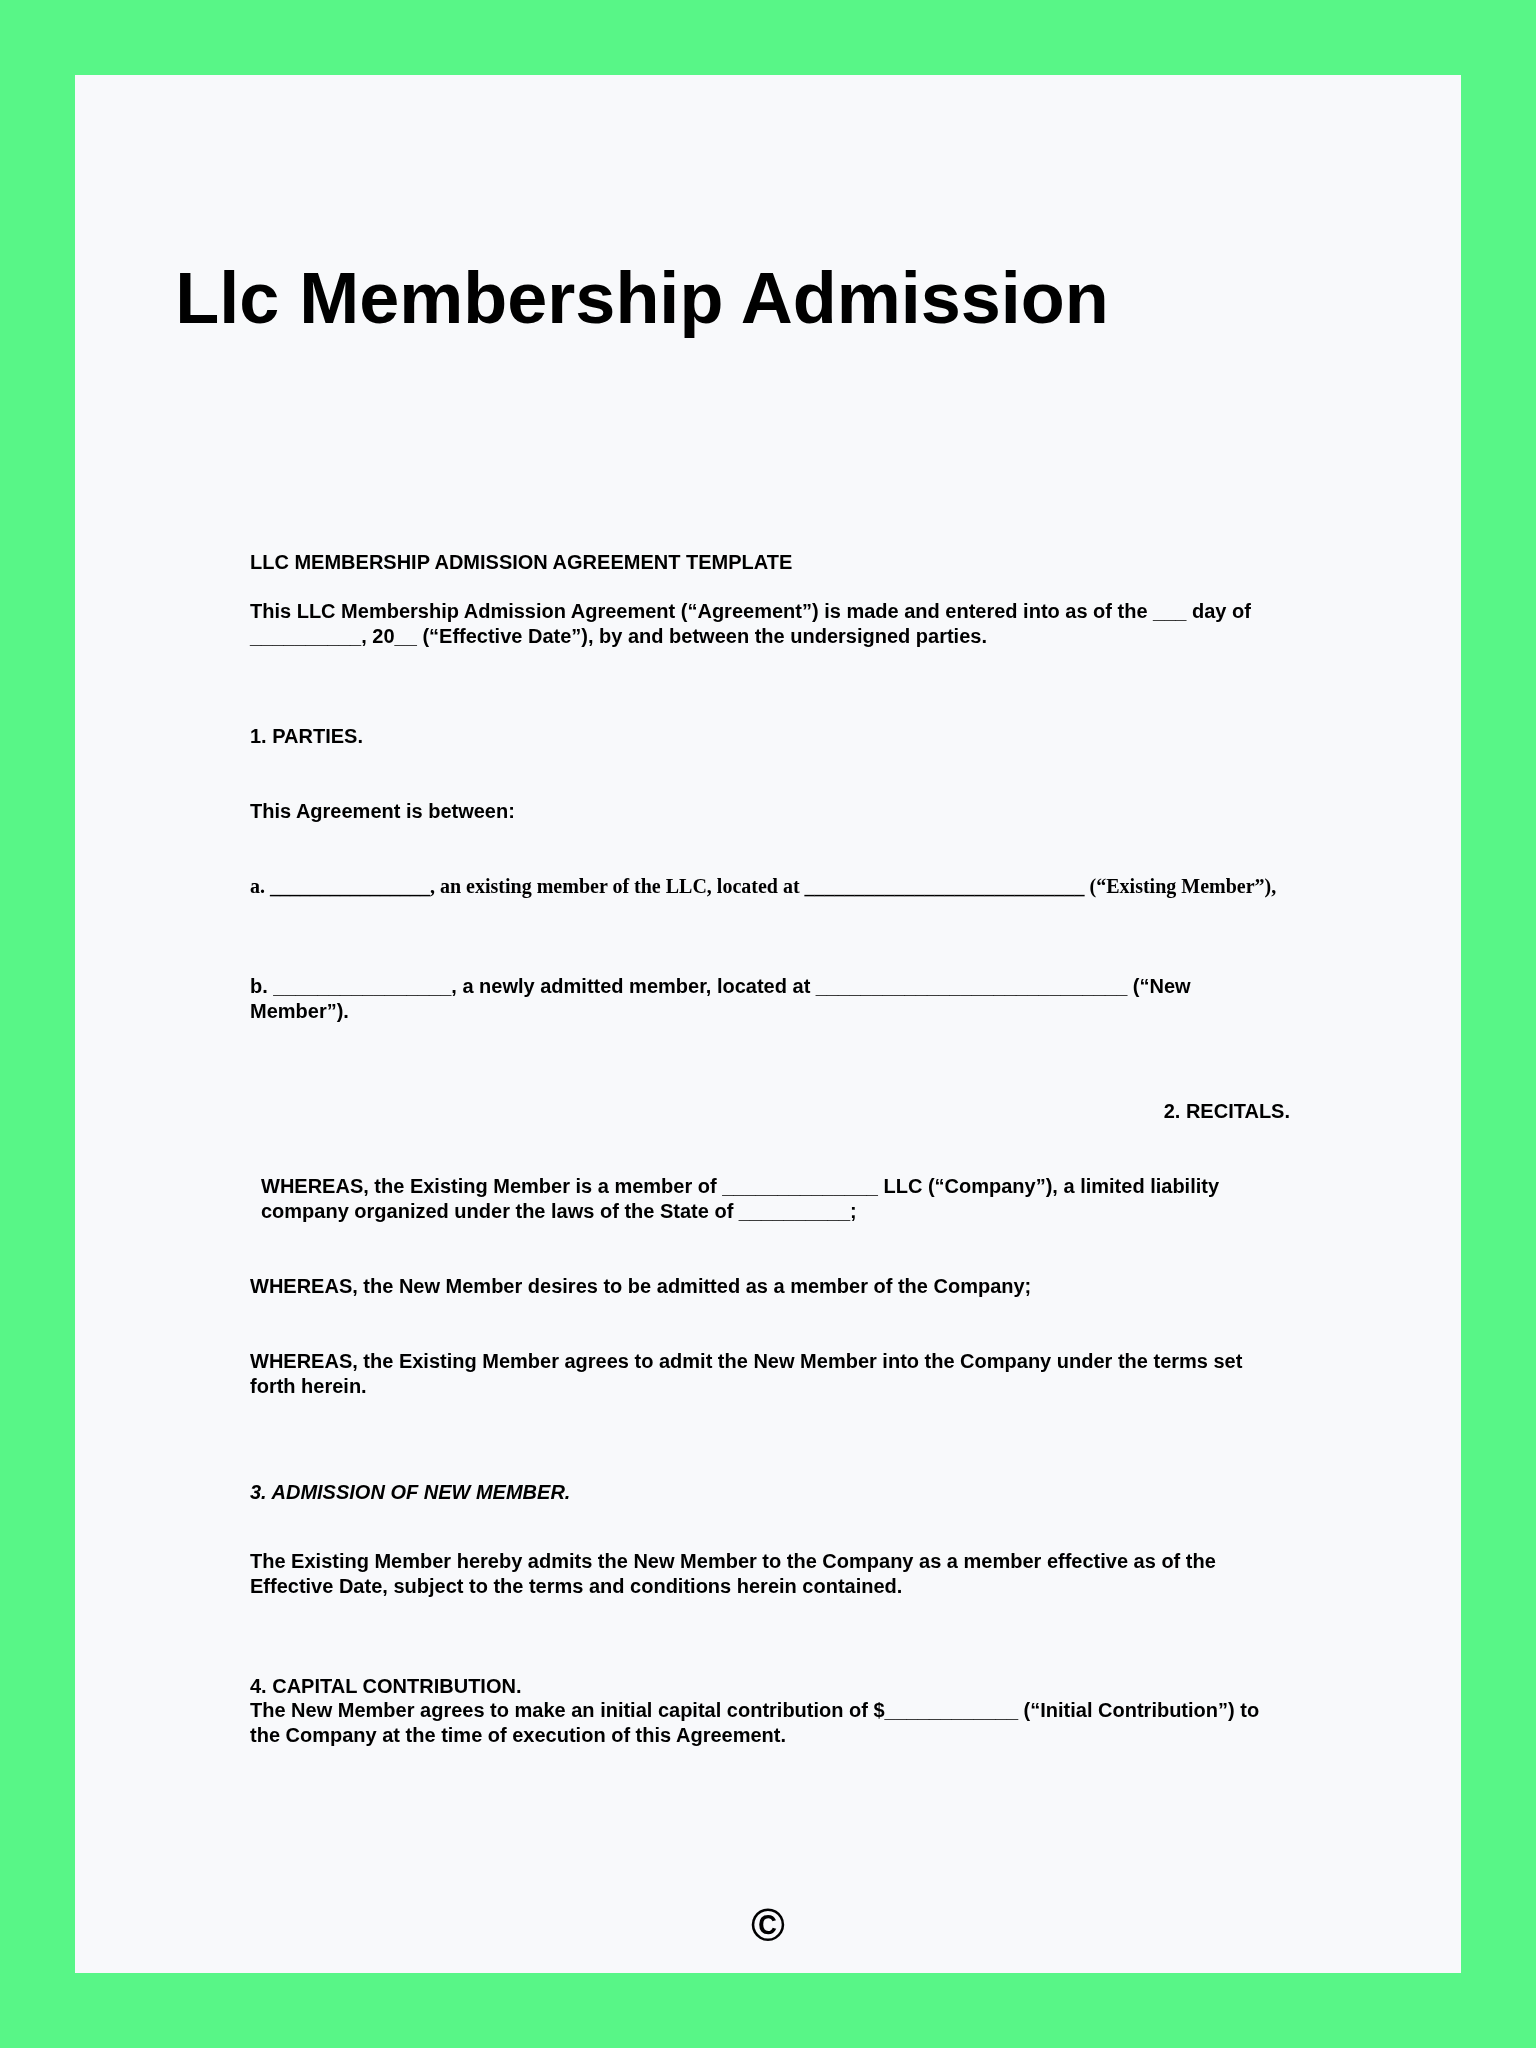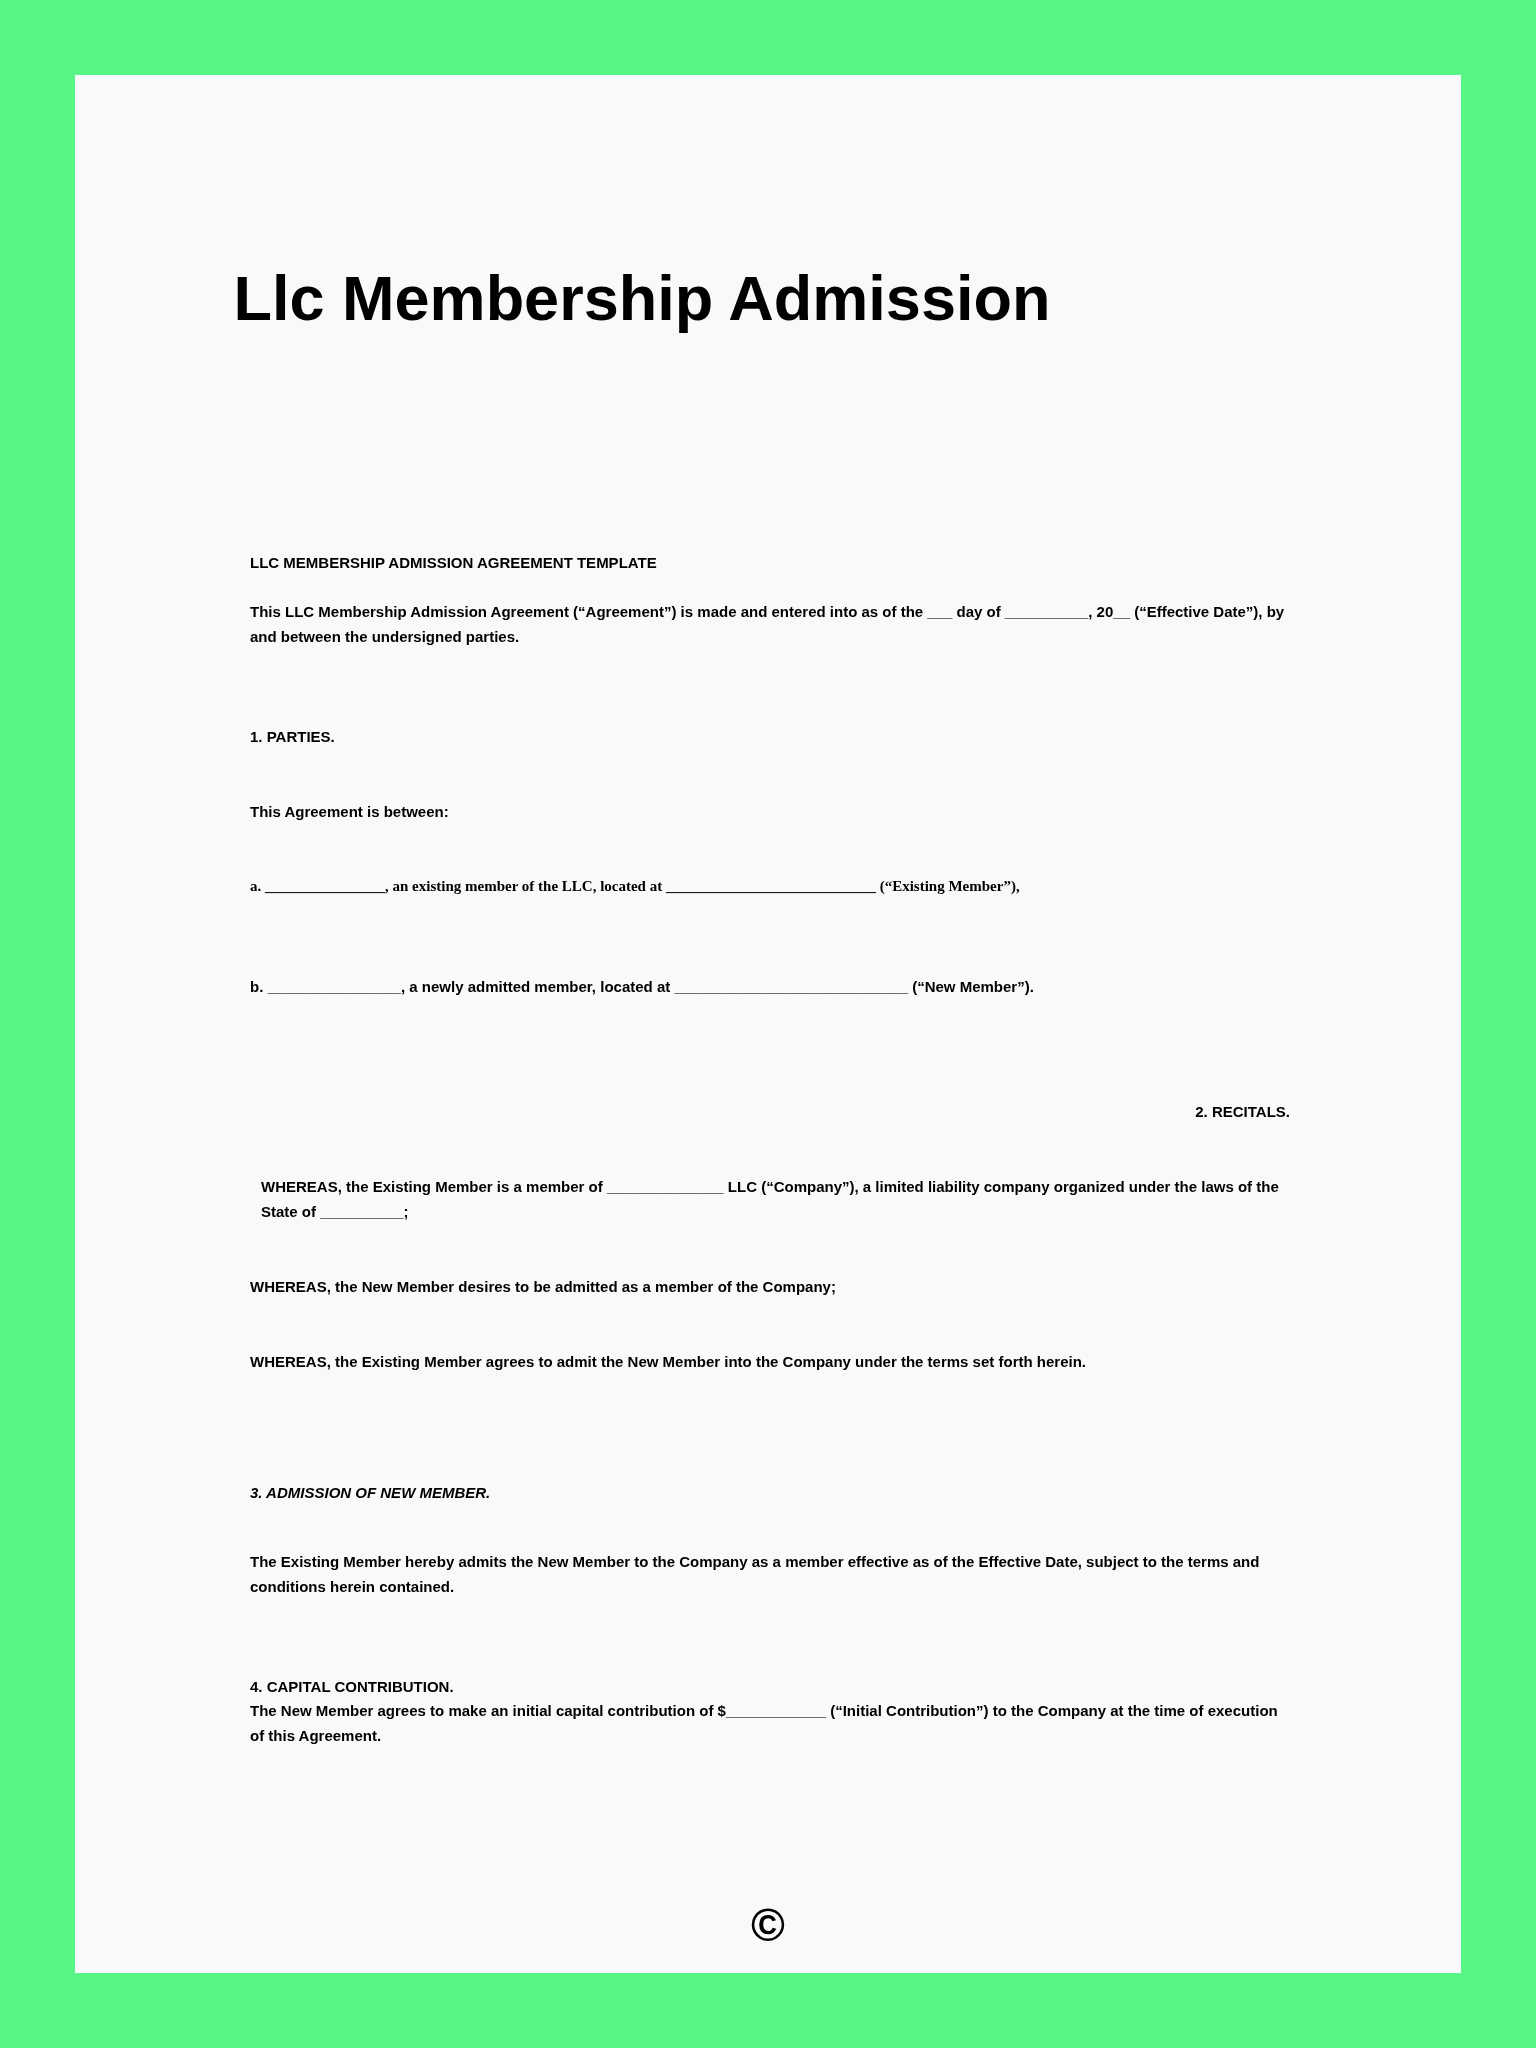--- a/index.html
+++ b/index.html
@@ -21,30 +21,30 @@
       background: #f8f9fb;
     }
     .doc-title {
       position: absolute;
       left: 0;
       top: 248px;
       width: 1284px;
       margin: 0;
       text-align: center;
       font-weight: bold;
-      font-size: 63px;
+      font-size: 72px;
       line-height: 100px;
       letter-spacing: 0px;
     }
     .block {
       position: absolute;
       left: 250px;
       width: 1040px;
       font-weight: bold;
-      font-size: 15px;
+      font-size: 20px;
       line-height: 25px;
       margin: 0;
       white-space: normal;
     }
     .copyright {
       position: absolute;
       left: 0;
       width: 1536px;
       top: 1902px;
       text-align: center;

